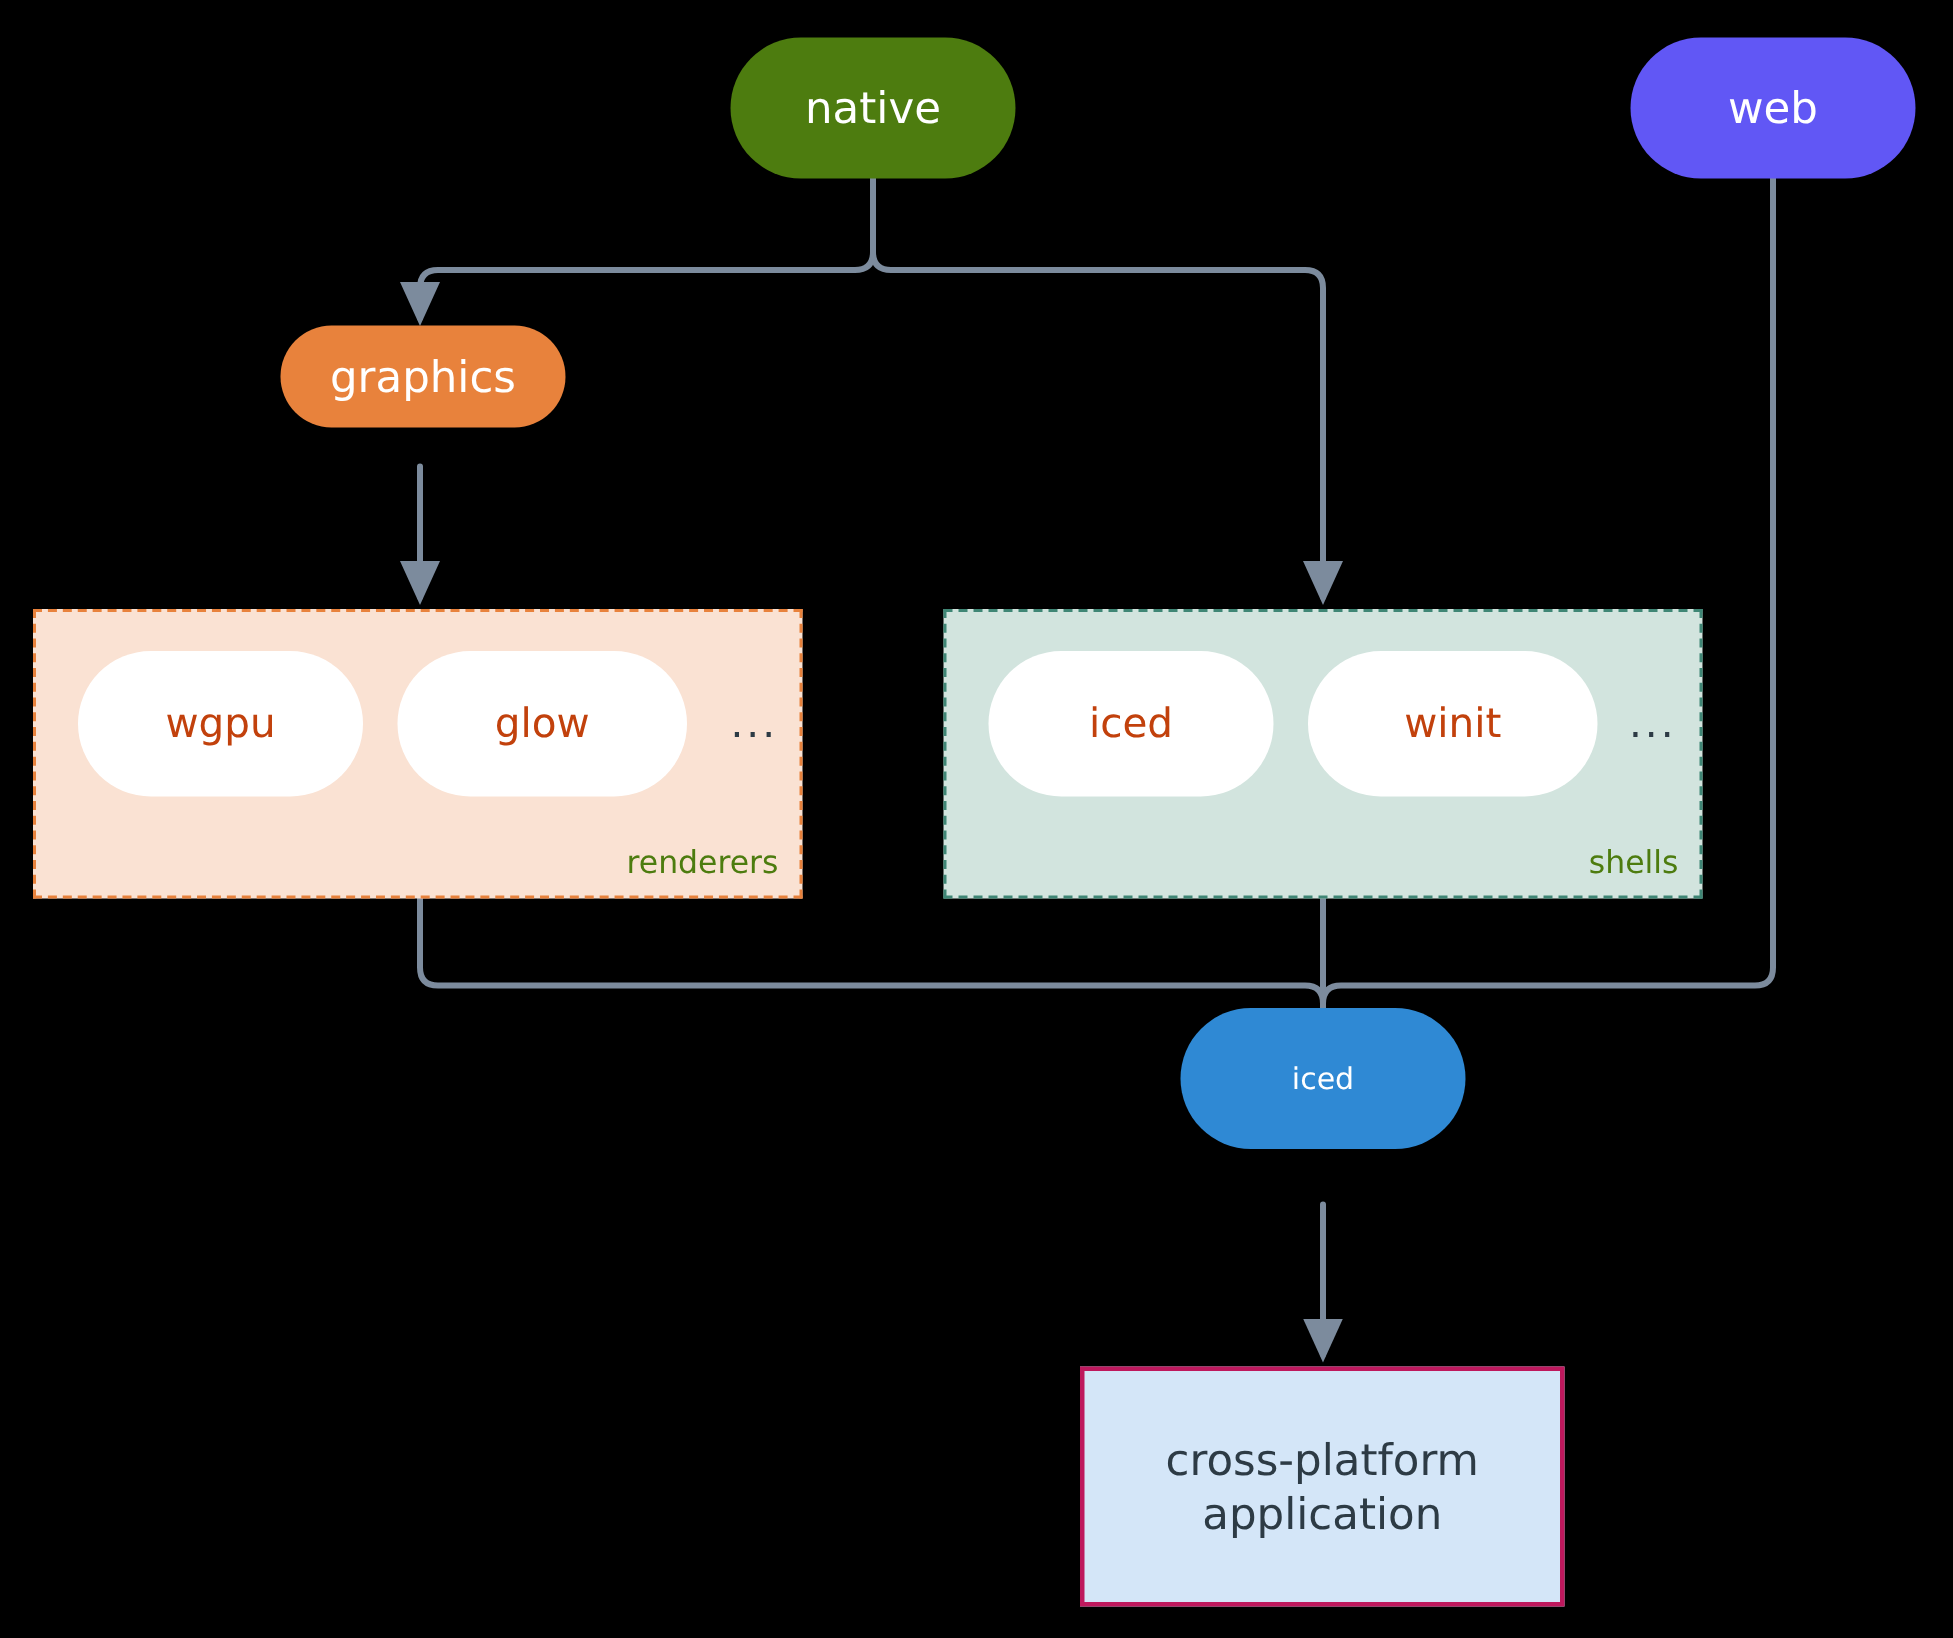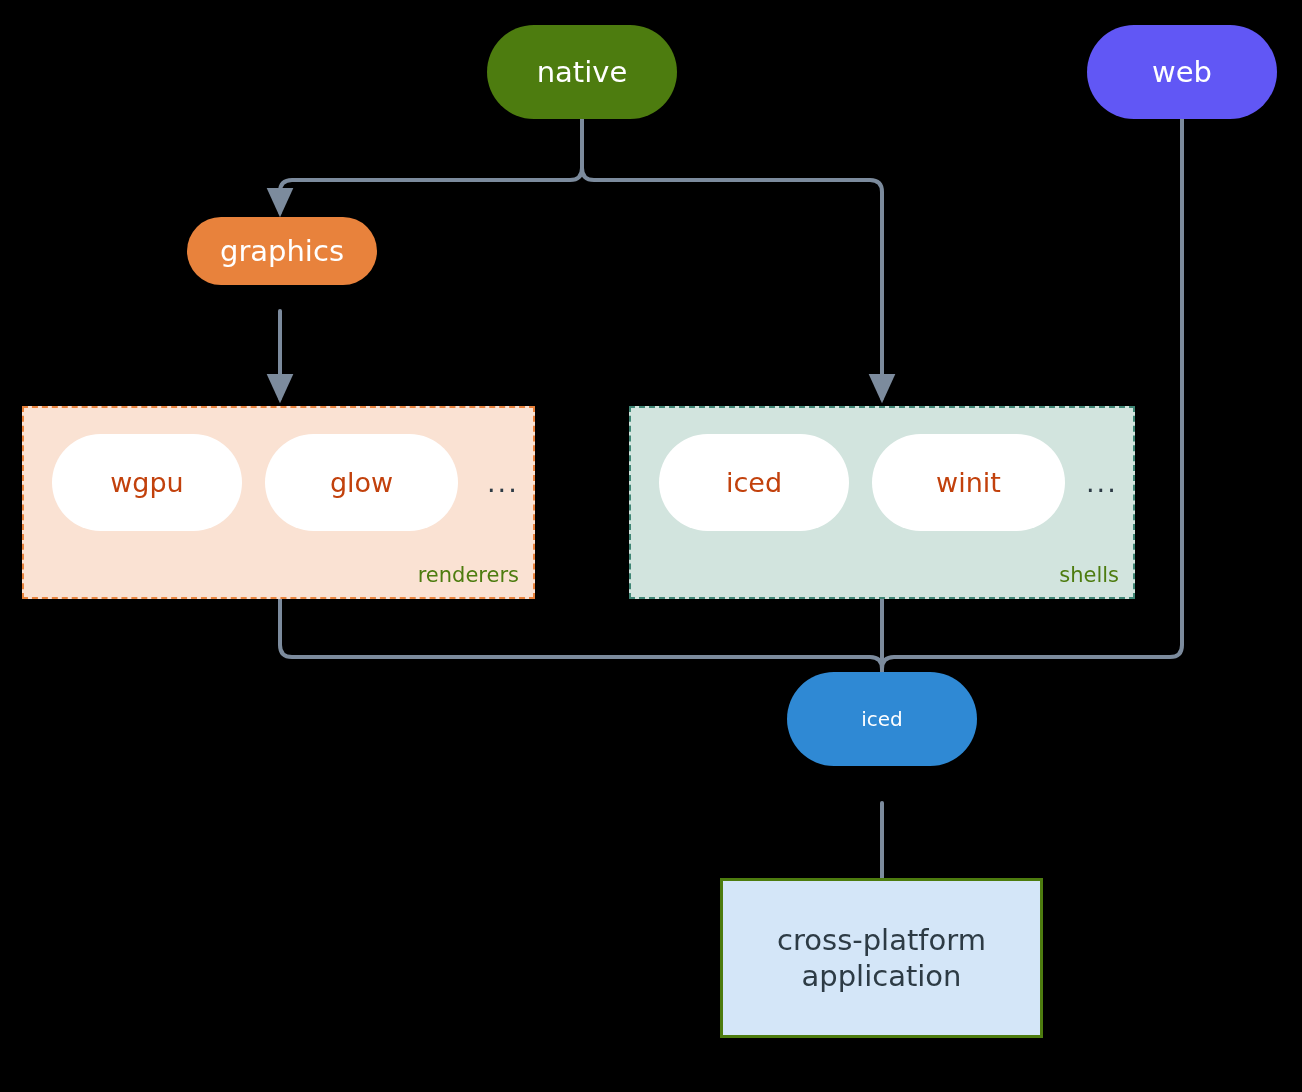--- a/index.html
+++ b/index.html
@@ -120,24 +120,24 @@
     align-items: center;
     font-size: 27px;
     color: #2D3B45;
     letter-spacing: 2px;
   }
   .ellipsis-renderers { left: 463px; }
   .ellipsis-shells { left: 455px; }
 
   
   .node-app {
-    left: 720px; top: 878px;
+    left: 720px; top: 911px;
     width: 323px; height: 160px;
     background: #D4E6F8;
-    border: 3px solid #4d7c0f;
+    border: 3px solid #be185d;
     color: #2D3B45;
     font-size: 29px;
     border-radius: 0;
   }
 </style>
 </head>
 <body>
 
 <div id="diagram-root">
 

